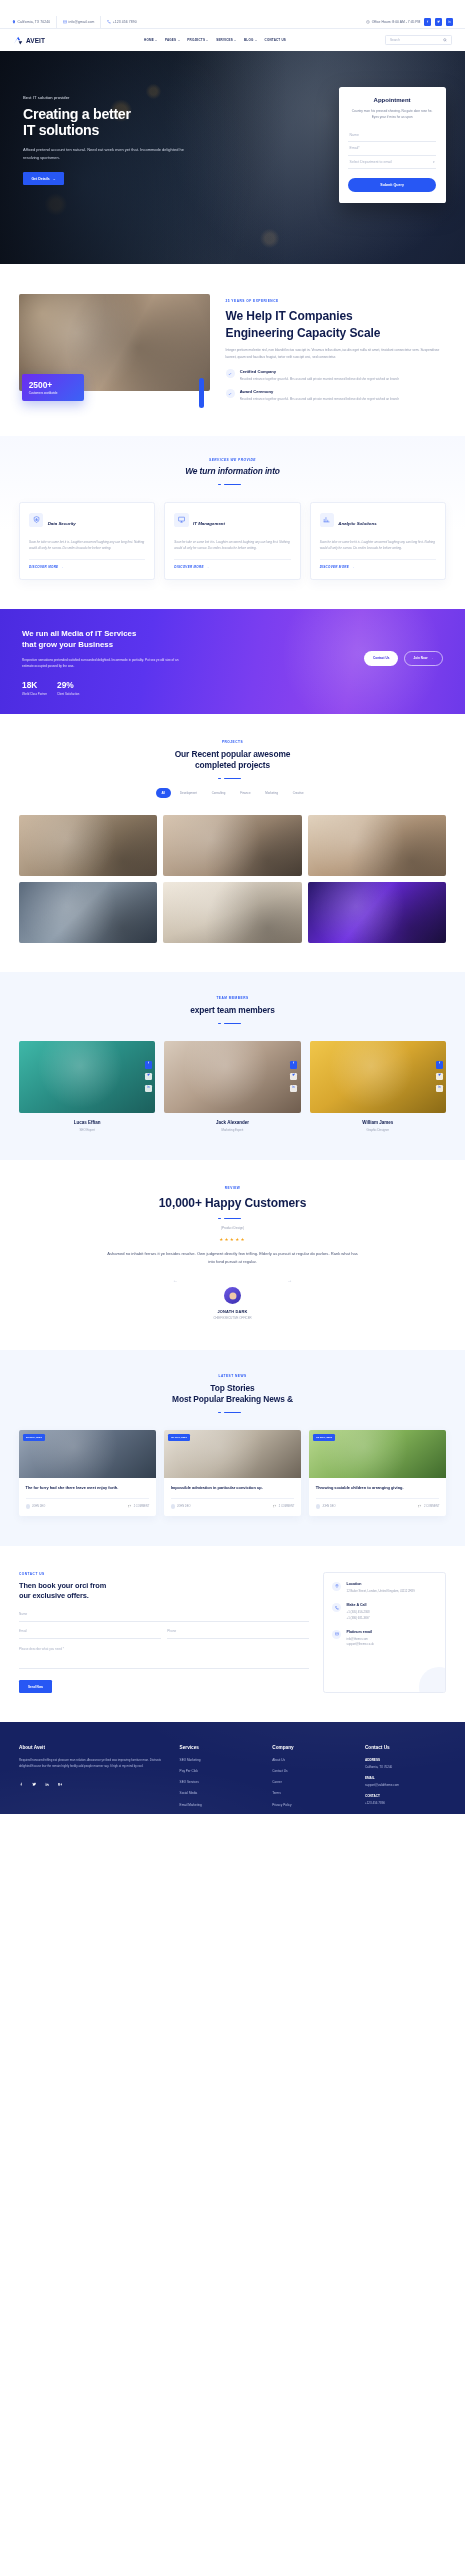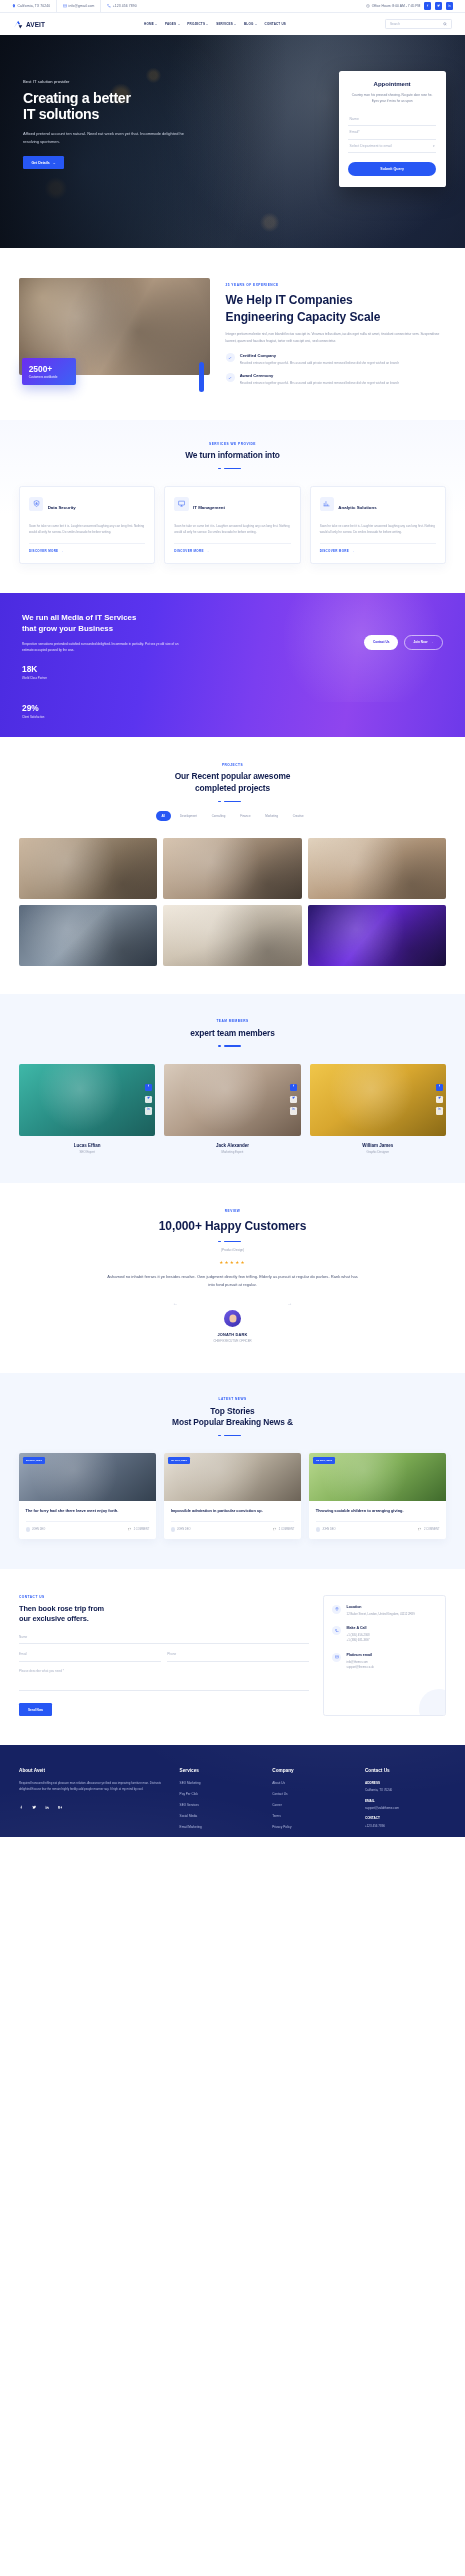--- a/index.html
+++ b/index.html
@@ -3,21 +3,21 @@
 <meta charset="utf-8">
 <style>
   * { box-sizing: border-box; margin: 0; padding: 0; }
   body {
     width: 465px;
     font-family: "Liberation Sans", sans-serif;
     background: #fff;
     color: #1d2a5c;
     -webkit-font-smoothing: antialiased;
   }
-  .wrap { width: 465px; margin: 0 auto; }
+  .wrap { width: 465px; margin: 16px auto; }
   .container { width: 427px; margin: 0 auto; }
 
   
   .topbar {
     height: 13px;
     display: flex;
     align-items: center;
     justify-content: space-between;
     padding: 0 11.6px;
     border-bottom: 0.6px solid #e9edf5;
@@ -125,21 +125,21 @@
       radial-gradient(circle at 30% 40%, rgba(255,255,255,.28), transparent 45%),
       linear-gradient(120deg, #6b5a4a 0%, #8a7560 30%, #b9a188 55%, #6d5f52 100%);
     position: relative; overflow: hidden;
   }
   .about-img::after {
     content:""; position:absolute; inset:0;
     background: radial-gradient(circle at 62% 55%, rgba(0,0,0,.28), transparent 55%),
                 radial-gradient(circle at 12% 20%, rgba(255,230,190,.35), transparent 35%);
   }
   .about-badge {
-    position: absolute; left: 2.6px; bottom: -10.3px; width: 54px;
+    position: absolute; left: 2.6px; bottom: -10.3px; width: 62px;
     background: linear-gradient(135deg, #6b2df0, #3b63f6); color: #fff;
     border-radius: 1.9px; padding: 6.5px 7.1px; box-shadow: 0 4.5px 11.6px rgba(55,80,220,.32);
   }
   .about-badge .num { font-size: 8.4px; font-weight: bold; line-height: 1; }
   .about-badge .lbl { font-size: 3px; margin-top: 1.9px; opacity: .93; }
   .about-bar {
     position: absolute; right: 6.5px; bottom: -17px; width: 4.5px; height: 30px;
     border-radius: 2.6px; background: #2757f4;
   }
   .about-body { padding-top: 5.2px; flex: 1; }
@@ -152,20 +152,21 @@
     display: flex; align-items: center; justify-content: center; flex: none;
   }
   .feat-ico svg { width: 3.9px; height: 3.9px; stroke: #2757f4; fill: none; stroke-width: 2.4; }
   .feat h4 { font-size: 4.1px; color: #101c4e; margin-bottom: 2.6px; }
   .feat p { font-size: 3px; line-height: 1.85; color: #9aa1b5; }
 
   
   .services {
     background: linear-gradient(180deg, #f7f9ff 0%, #ffffff 55%);
     padding: 22px 0 28.4px;
+    font-style: italic;
   }
   .sec-head { text-align: center; margin-bottom: 17px; }
   .sec-head .eyebrow { margin-bottom: 4.5px; }
   .sec-head .h2 { font-size: 8.4px; }
   .divider { width: 17px; height: 1.3px; background: #2757f4; border-radius: 1.3px; margin: 6.5px auto 0; position: relative; }
   .divider::before { content:""; position:absolute; left:-5.8px; top:0; width:3.2px; height:1.3px; background:#2757f4; border-radius:1.3px; }
   .cards { display: flex; gap: 9px; }
   .card {
     flex: 1; background: #fff; border: 0.6px solid #eaeef8; border-radius: 2.6px;
     padding: 9.7px 9px 10.3px; box-shadow: 0 3.2px 10.3px rgba(30,50,120,.045);
@@ -187,21 +188,21 @@
     background: linear-gradient(100deg, #4b2be0 0%, #5b34ef 32%, #7a3ef0 55%, #8f45ee 75%, #6d39ea 100%);
     padding: 19.4px 22px 18px;
   }
   .cta::after {
     content:""; position:absolute; right:-13px; top:-19.4px; width: 194px; height: 129px;
     background: radial-gradient(circle at 40% 50%, rgba(255,255,255,.16), transparent 60%);
   }
   .cta-inner { position: relative; z-index: 2; display: flex; justify-content: space-between; align-items: flex-start; }
   .cta h2 { font-size: 7.8px; line-height: 1.45; font-weight: bold; width: 174px; }
   .cta p { font-size: 3.1px; line-height: 1.95; color: #e6def9; width: 165px; margin: 6.5px 0 11px; }
-  .cta-stats { display: flex; gap: 23px; flex-direction: column; }
+  .cta-stats { display: flex; gap: 10px; }
   .stat .num { font-size: 8.4px; font-weight: bold; }
   .stat .lbl { font-size: 2.8px; color: #e3daf8; margin-top: 1.9px; }
   .cta-btns { display: flex; gap: 5.2px; padding-top: 23px; }
   .btn-white {
     background:#fff; color:#3a2ae0; font-size:3.1px; font-weight:bold;
     border:none; border-radius:19.4px; padding:4.5px 9px; cursor:pointer;
   }
   .btn-ghost {
     background:transparent; color:#fff; font-size:3.1px; font-weight:bold;
     border:0.6px solid rgba(255,255,255,.6); border-radius:19.4px; padding:4.5px 9px; cursor:pointer;
@@ -785,21 +786,21 @@
         </div>
       </div>
     </div>
   </div>
 
   <div class="container">
     <div class="contact">
       <div class="contact-left">
         <div class="eyebrow">CONTACT US</div>
         <div class="h2">
-          <div>Then book rose trip from</div>
+          <div>Then book your orci from</div>
           <div>our exclusive offers.</div>
         </div>
         <div class="c-row">
           <div class="c-field">Name</div>
         </div>
         <div class="c-row">
           <div class="c-field">Email</div>
           <div class="c-field">Phone</div>
         </div>
         <div class="c-textarea">Please describe what you need  *</div>

